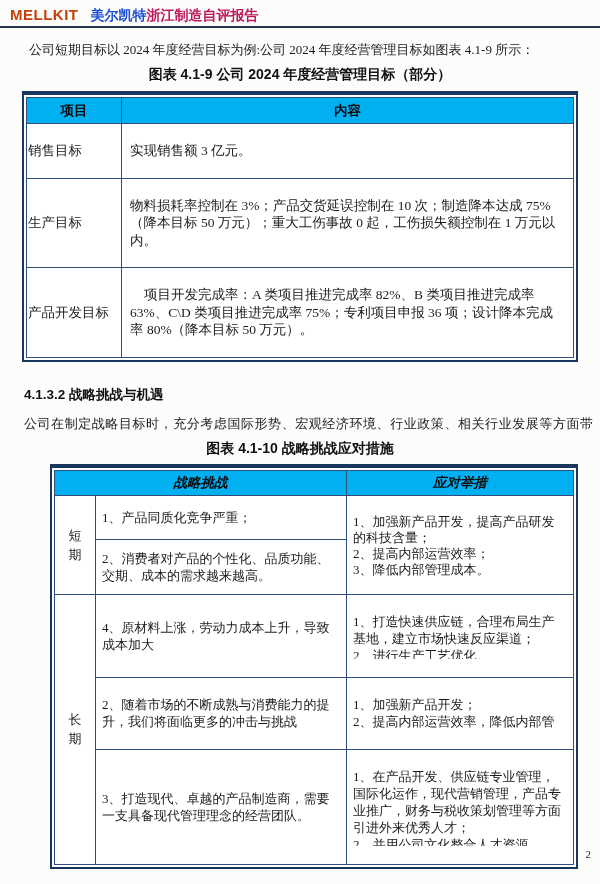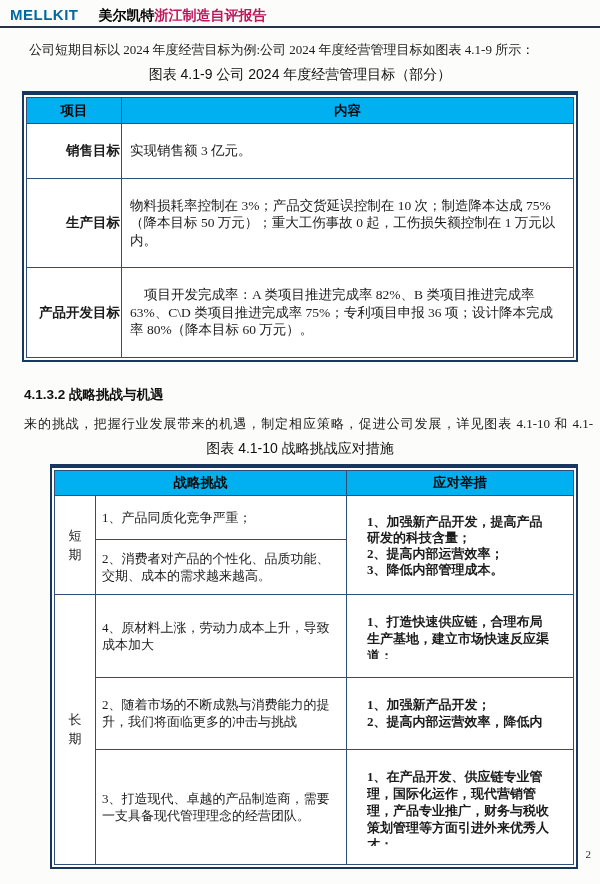--- a/index.html
+++ b/index.html
@@ -9,29 +9,29 @@
     font-family:"Liberation Serif","DejaVu Serif",serif;
   }
   
   .page-header{
     padding:7px 0 3px 10px;
     border-bottom:2px solid #24344A;
     font-family:"Liberation Sans","DejaVu Sans",sans-serif;
     font-size:14px;font-weight:bold;line-height:16px;
     white-space:nowrap;
   }
-  .brand{color:#0369a1;font-size:15px;letter-spacing:.5px;margin-top:12px;}
-  .company{color:#000000;margin-left:16px;}
+  .brand{color:#c2410c;font-size:15px;letter-spacing:.5px;margin-top:12px;}
+  .company{color:#1d4ed8;margin-left:8px;}
   .rep-title{color:#be185d;}
   
   .intro{margin:13px 26px 0 24px;text-indent:5px;font-size:13px;line-height:18px;}
   .figcap{
     margin-top:6px;text-align:center;
     font-family:"Liberation Sans","DejaVu Sans",sans-serif;
-    font-weight:normal;font-size:14px;line-height:19px;color:#111;
+    font-weight:bold;font-size:14px;line-height:19px;color:#111;
   }
   .sec-heading{
     margin:24px 0 0 24px;
     font-family:"Liberation Sans","DejaVu Sans",sans-serif;
     font-weight:bold;font-size:13.5px;line-height:18px;color:#111;
   }
   .para2{margin:7px 7px 0 24px;font-size:13px;}
   .para2 .pline{line-height:26px;}
   .pline.just{text-align:justify;text-align-last:justify;}
   
@@ -41,32 +41,32 @@
     padding:2px;box-sizing:border-box;
   }
   table{border-collapse:collapse;table-layout:fixed;width:100%;}
   td,th{border:1px solid #2F4E79;box-sizing:border-box;overflow:hidden;}
   th{font-family:"Liberation Sans","DejaVu Sans",sans-serif;font-weight:bold;font-size:13.5px;color:#0a0a0a;}
   .cyan{background:#00B0F0;}
   
   .tbl1{margin:7px 0 0 22px;width:556px;}
   .tbl1 th{height:26px;margin-top:16px;}
   .tbl1 td{font-size:13.5px;line-height:17.5px;vertical-align:middle;}
-  .item-cell{text-align:right;font-weight:bold;}
+  .item-cell{text-align:left;}
   .content-cell{padding:18px 8px;}
   .r1{height:29px}.r2{height:50px}.r3{height:58px}.r4{height:82px}
   .indent-first{text-indent:14px;}
   
   .tbl2{margin:6px 0 0 50px;width:528px;}
-  .tbl2 th{height:25px;}
+  .tbl2 th{height:25px;font-style:italic;}
   .tbl2 td{font-size:13px;line-height:17px;}
   .period-cell{text-align:center;vertical-align:middle;font-size:13.5px;}
   .vstack{display:inline-block;width:15px;line-height:19px;word-break:break-all;}
   .challenge-cell{padding:2px 6px;vertical-align:middle;}
-  .measures-cell{padding:1px 20px;vertical-align:top;white-space:pre-line;font-weight:bold;}
+  .measures-cell{padding:1px 6px;vertical-align:top;white-space:pre-line;}
   .clip{overflow:hidden;white-space:pre-line;}
   .h-st{height:62px;line-height:16px;}
   .h-a{height:46px;}
   .h-b{height:35px;}
   .h-c{height:78px;}
   .rw1{height:32px}.rw2{height:34px}.rw3{height:49px}.rw4{height:38px}.rw5{height:81px}
   
   .page-number{
     position:absolute;right:9px;bottom:24px;
     font-size:11px;color:#2b2b2b;
@@ -98,30 +98,30 @@
     <tr class="r1">
       <td class="item-cell">销售目标</td>
       <td class="content-cell">实现销售额 3 亿元。</td>
     </tr>
     <tr class="r2">
       <td class="item-cell">生产目标</td>
       <td class="content-cell">物料损耗率控制在 3%；产品交货延误控制在 10 次；制造降本达成 75%（降本目标 50 万元）；重大工伤事故 0 起，工伤损失额控制在 1 万元以内。</td>
     </tr>
     <tr class="r4">
       <td class="item-cell">产品开发目标</td>
-      <td class="content-cell indent-first">项目开发完成率：A 类项目推进完成率 82%、B 类项目推进完成率 63%、C\D 类项目推进完成率 75%；专利项目申报 36 项；设计降本完成率 80%（降本目标 60 万元）。</td>
+      <td class="content-cell indent-first">项目开发完成率：A 类项目推进完成率 82%、B 类项目推进完成率 63%、C\D 类项目推进完成率 75%；专利项目申报 36 项；设计降本完成率 80%（降本目标 50 万元）。</td>
     </tr>
   </tbody>
     </table>
 </div>
 
 <div class="sec-heading">4.1.3.2 战略挑战与机遇</div>
 
 <div class="para2">
-  <div class="pline just">来的挑战，把握行业发展带来的机遇，制定相应策略，促进公司发展，详见图表 4.1-10 和 4.1-</div>
+  <div class="pline just">公司在制定战略目标时，充分考虑国际形势、宏观经济环境、行业政策、相关行业发展等方面带</div>
 </div>
 
 <div class="figcap" style="margin-top:2px">图表 4.1-10 战略挑战应对措施</div>
 
 <div class="tblwrap tbl2">
   <table>
     <colgroup>
         <col style="width:41px">
         <col style="width:251px">
         <col>

